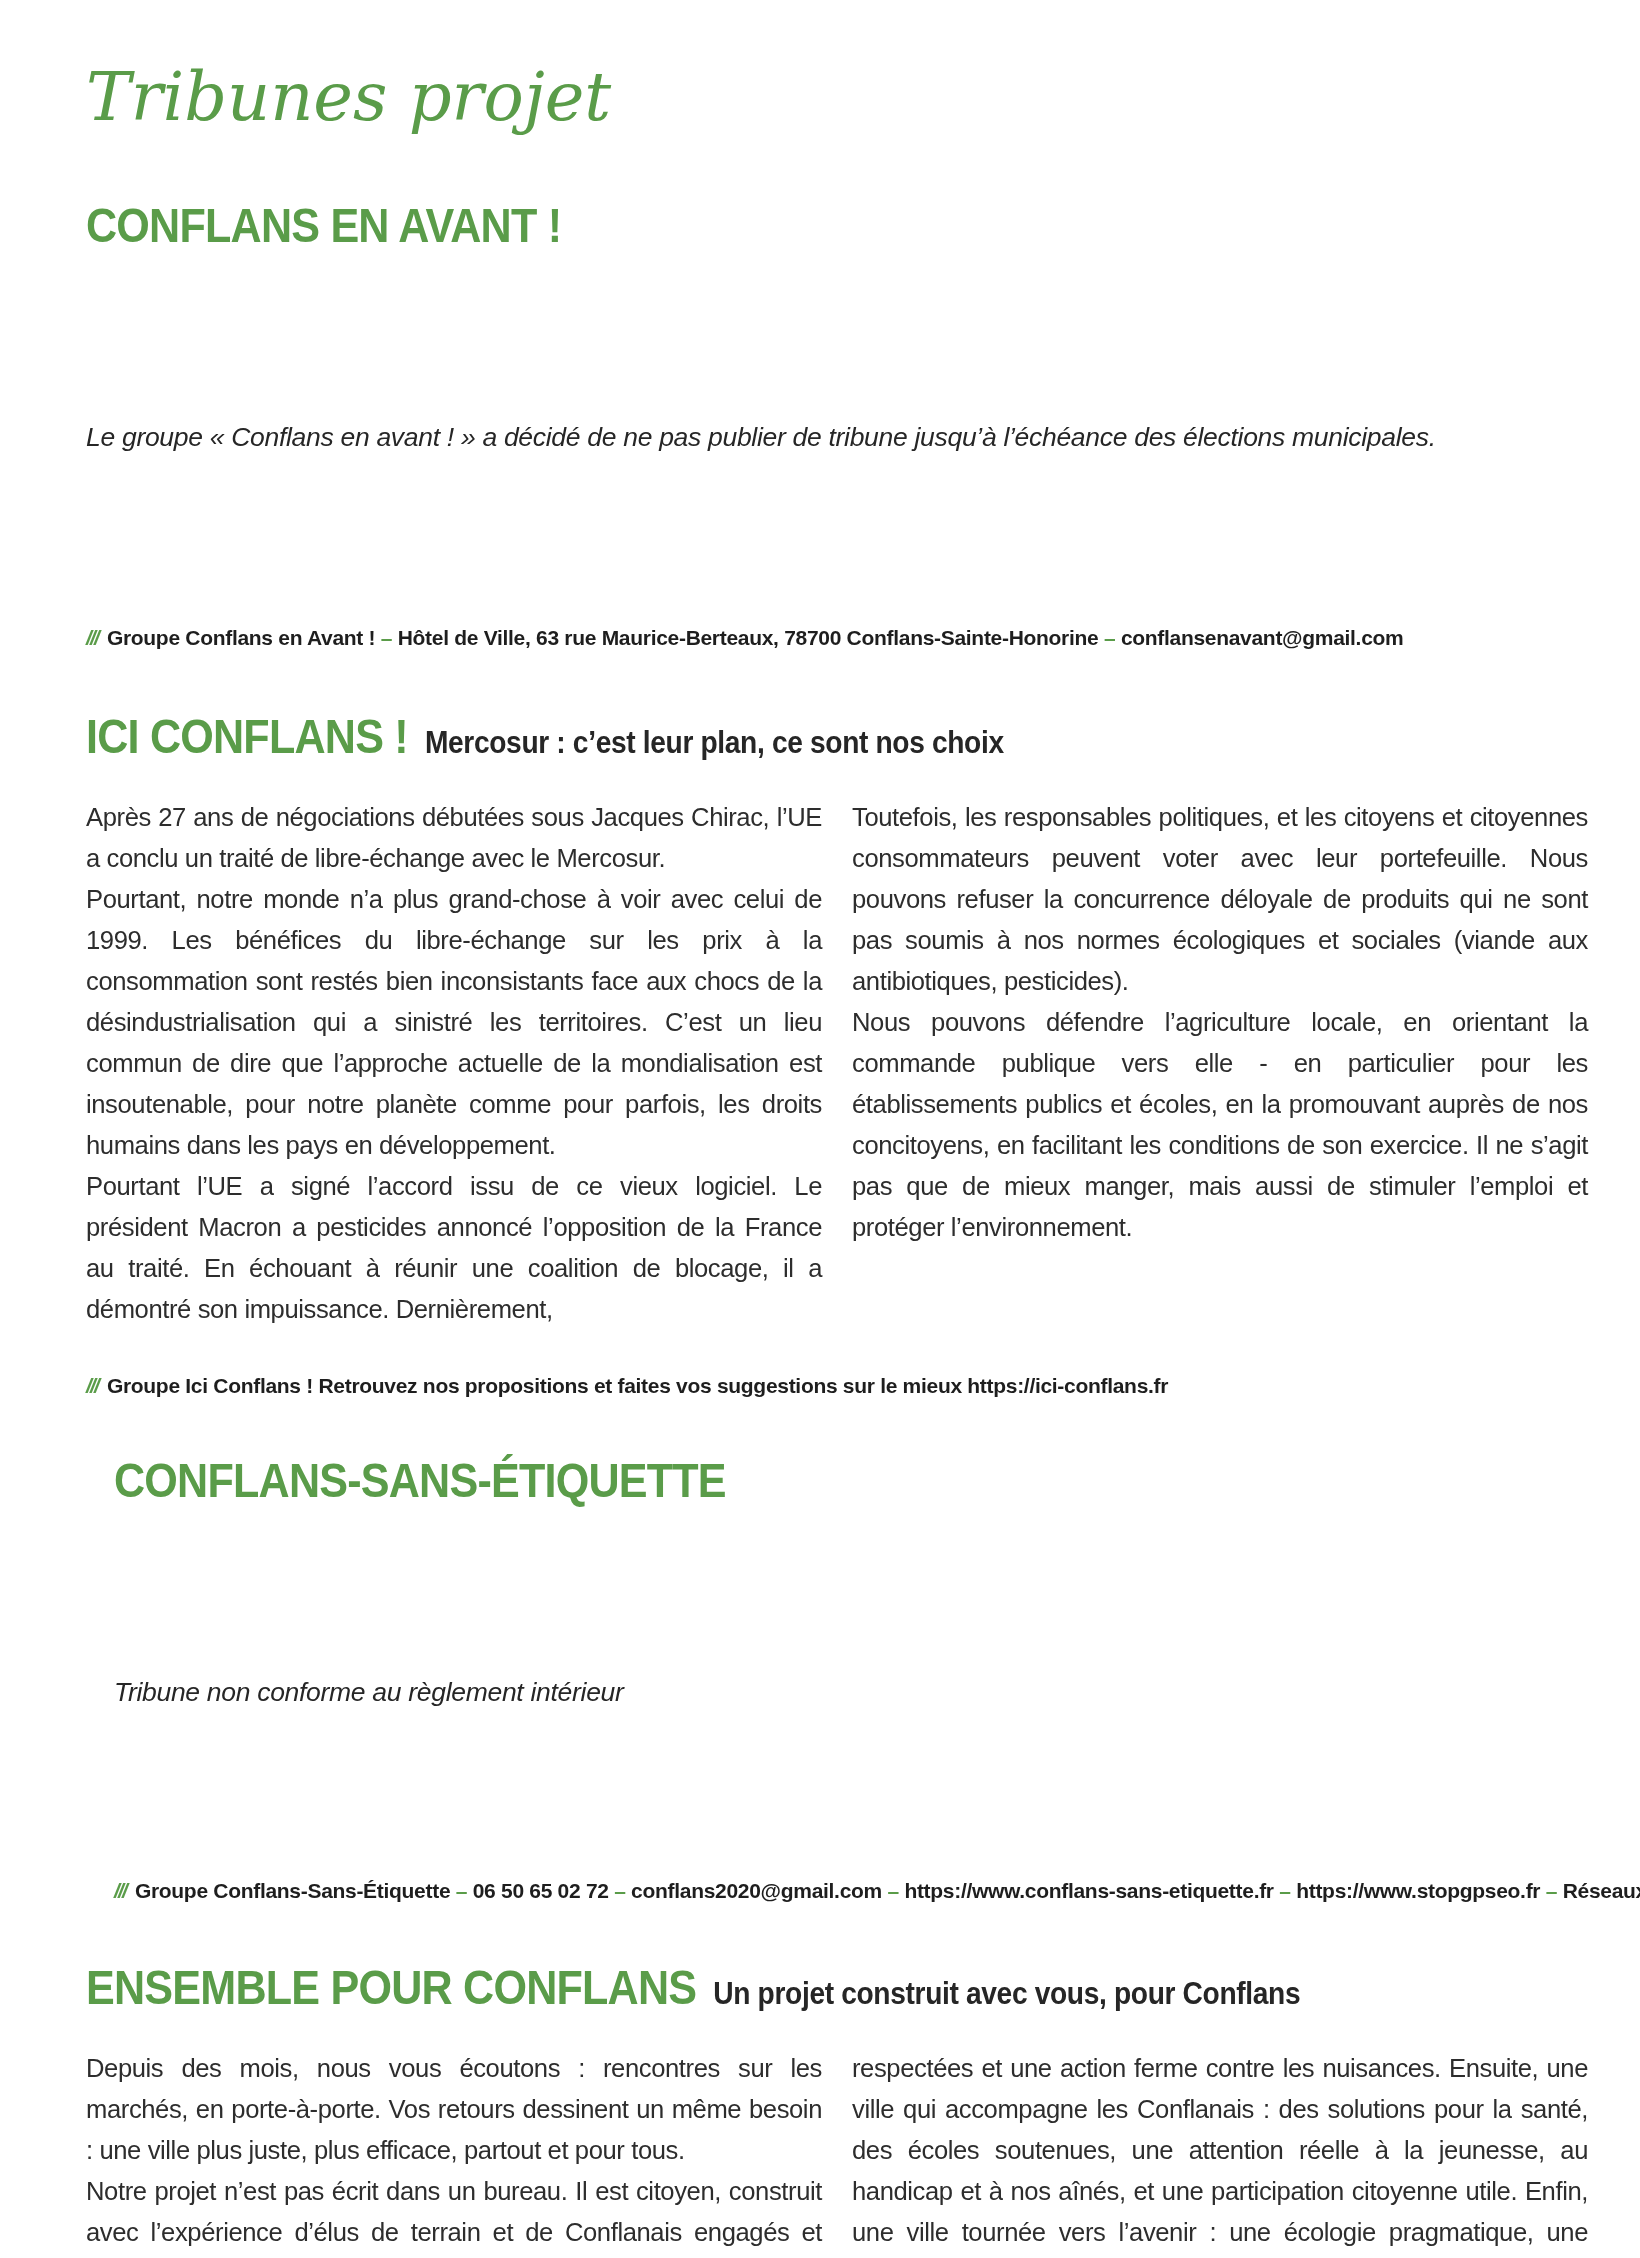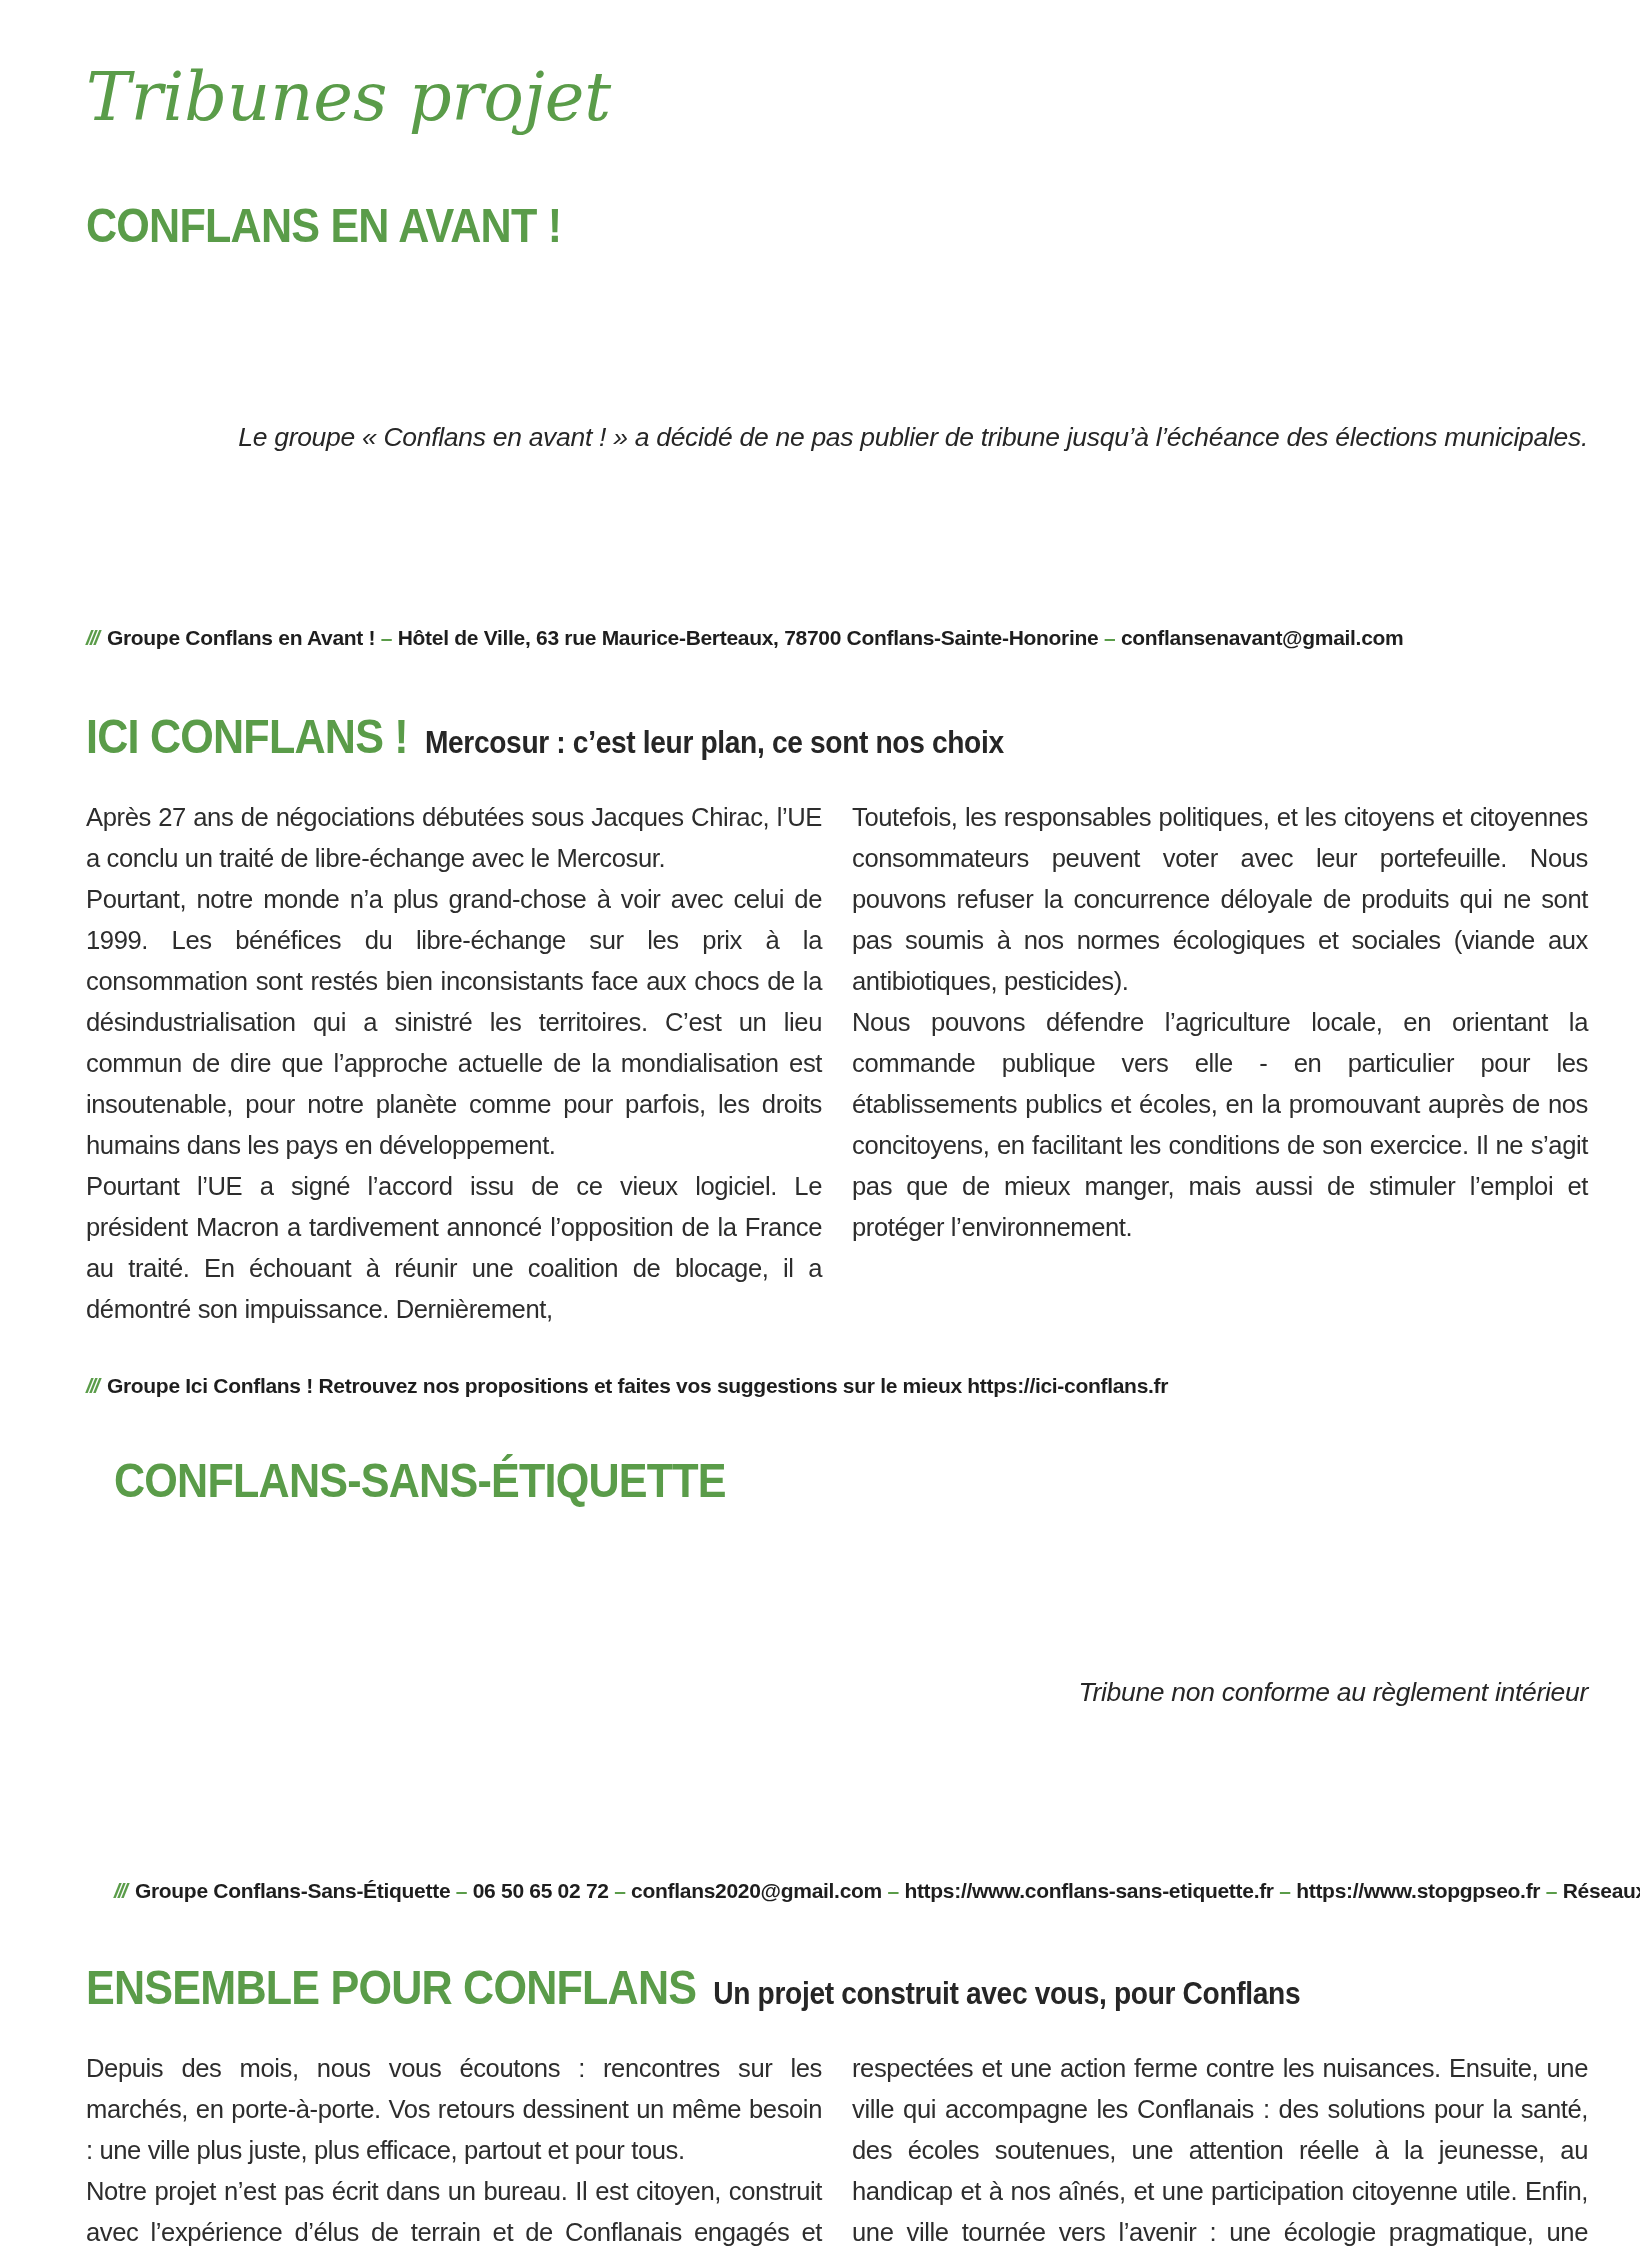--- a/index.html
+++ b/index.html
@@ -51,21 +51,21 @@
     font-weight: 700;
     color: #262626;
     letter-spacing: -0.4px;
   }
 
   
   .tribune-empty {
     height: 374px;
     display: flex;
     align-items: center;
-    justify-content: flex-end;
+    justify-content: flex-start;
     text-align: center;
   }
   .tribune-empty .center-note {
     font-style: italic;
     font-size: 26.5px;
     color: #262626;
     letter-spacing: -0.3px;
   }
 
   
@@ -134,21 +134,21 @@
 
     <section class="sec2">
       <h2 class="sec-head">
         <span class="sec-title">ICI CONFLANS !</span>
         <span class="sec-sub">Mercosur : c’est leur plan, ce sont nos choix</span>
       </h2>
       <div class="cols">
         <div class="col">
             <p>Après 27 ans de négociations débutées sous Jacques Chirac, l’UE a conclu un traité de libre-échange avec le Mercosur.</p>
             <p>Pourtant, notre monde n’a plus grand-chose à voir avec celui de 1999. Les bénéfices du libre-échange sur les prix à la consommation sont restés bien inconsistants face aux chocs de la désindustrialisation qui a sinistré les territoires. C’est un lieu commun de dire que l’approche actuelle de la mondialisation est insoutenable, pour notre planète comme pour parfois, les droits humains dans les pays en développement.</p>
-            <p>Pourtant l’UE a signé l’accord issu de ce vieux logiciel. Le président Macron a tardivement annoncé l’opposition de la France au traité. En échouant à réunir une coalition de blocage, il a démontré son impuissance. Dernièrement,</p>
+            <p>Pourtant l’UE a signé l’accord issu de ce vieux logiciel. Le président Macron a pesticides annoncé l’opposition de la France au traité. En échouant à réunir une coalition de blocage, il a démontré son impuissance. Dernièrement,</p>
           </div>
         <div class="col">
             <p>Toutefois, les responsables politiques, et les citoyens et citoyennes consommateurs peuvent voter avec leur portefeuille. Nous pouvons refuser la concurrence déloyale de produits qui ne sont pas soumis à nos normes écologiques et sociales (viande aux antibiotiques, pesticides).</p>
             <p>Nous pouvons défendre l’agriculture locale, en orientant la commande publique vers elle - en particulier pour les établissements publics et écoles, en la promouvant auprès de nos concitoyens, en facilitant les conditions de son exercice. Il ne s’agit pas que de mieux manger, mais aussi de stimuler l’emploi et protéger l’environnement.</p>
           </div>
       </div>
       <div class="group-footer gf-2">
         <span class="slashes">///</span>
         <span class="footer-body">Groupe Ici Conflans ! Retrouvez nos propositions et faites vos suggestions sur le mieux https://ici-conflans.fr</span>
       </div>

